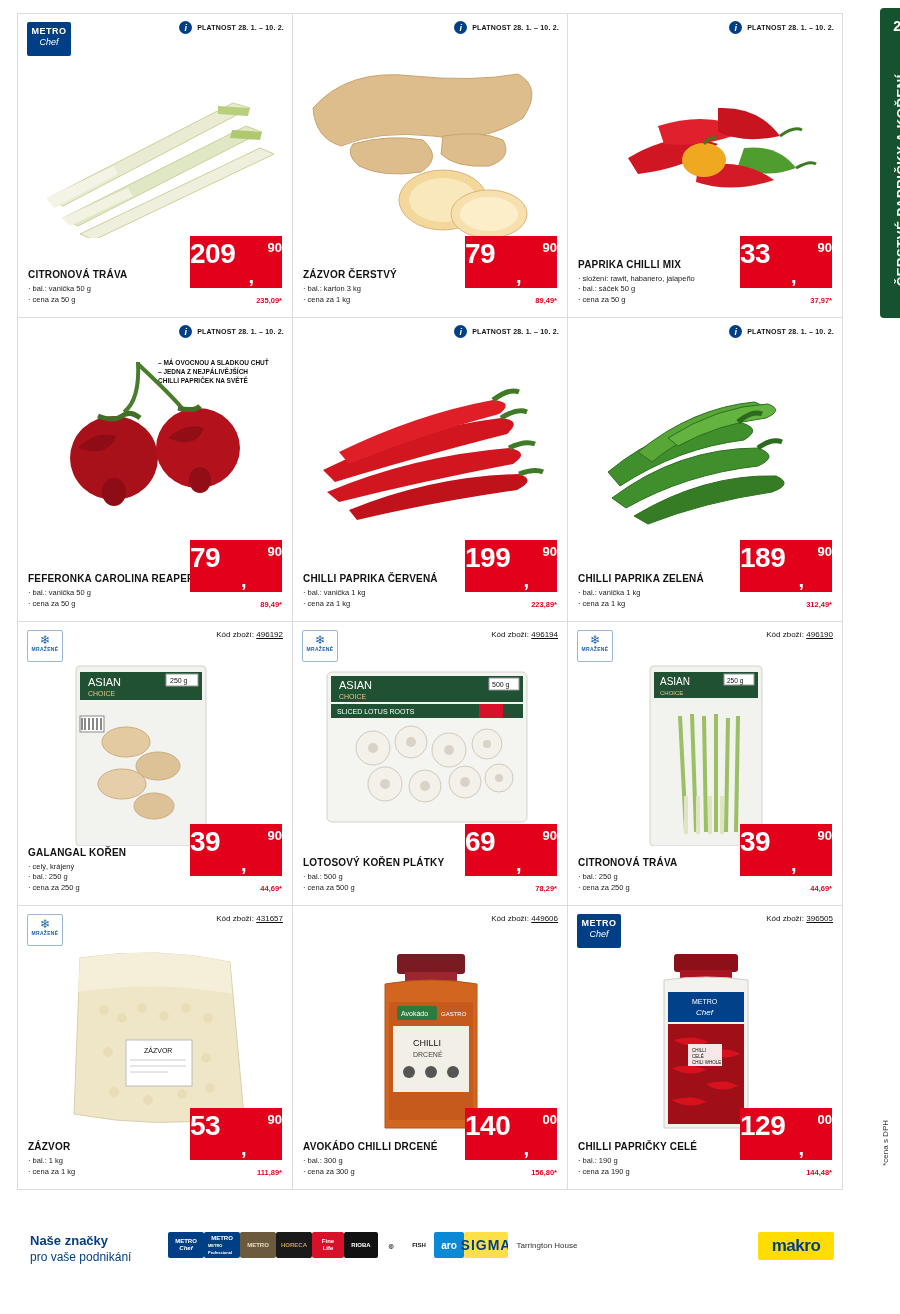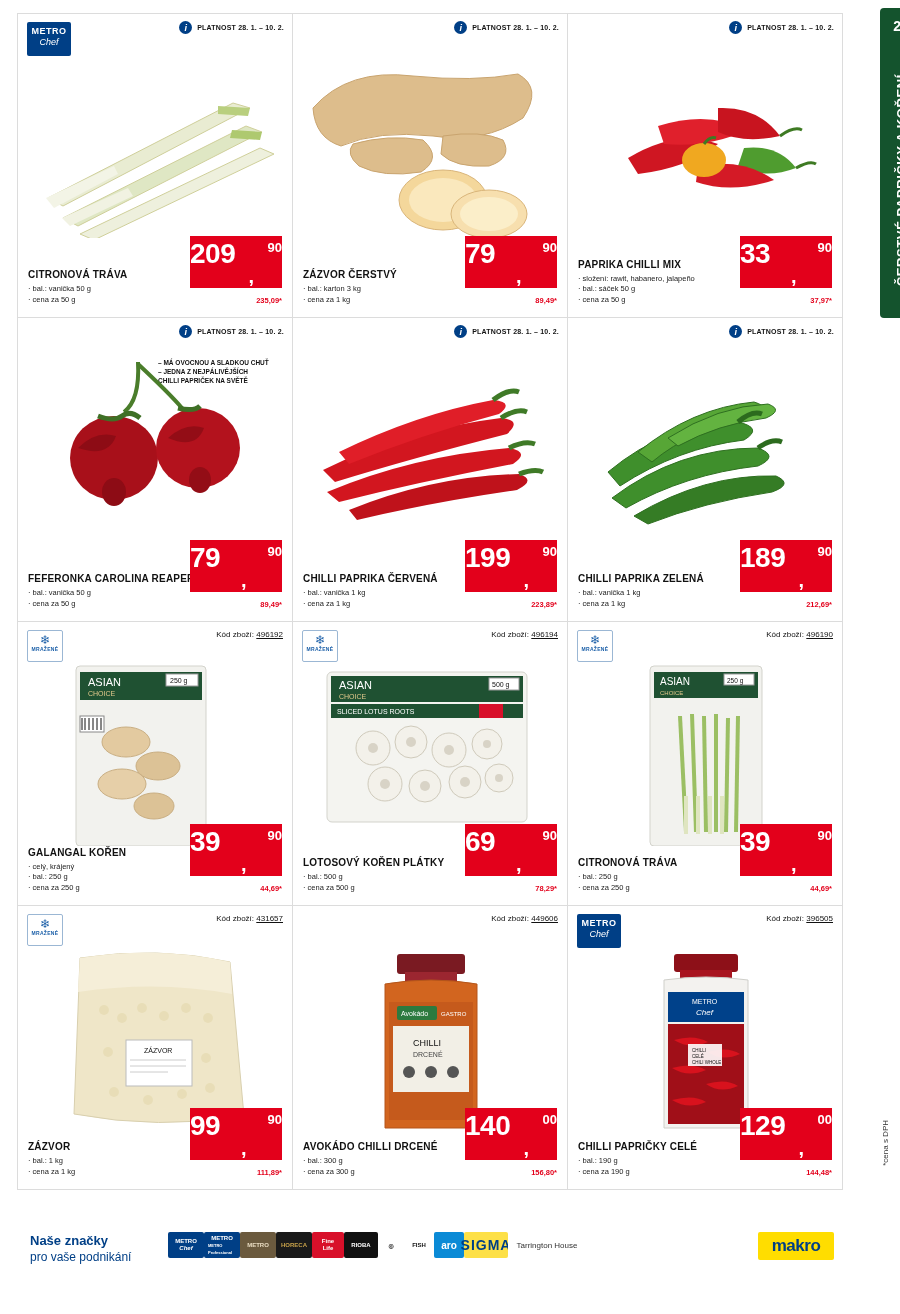--- a/index.html
+++ b/index.html
@@ -392,21 +392,21 @@
             <div>· bal.: vanička 1 kg</div>
             <div>· cena za 1 kg</div>
           </div>
         </div>
         <div class="pricewrap">
           <div class="price">
             <span class="main">189</span>
             <span class="comma">,</span>
             <span class="dec">90</span>
           </div>
-          <div class="oldprice">212,69*</div>
+          <div class="oldprice">312,49*</div>
         </div>
       </div>
     </div>
 
     <div class="row r3">
 
       <div class="cell w3">
         <div class="frozen">
           <div class="snow">❄</div>
           <div class="flab">MRAŽENÉ</div>
@@ -606,21 +606,21 @@
         </div>
         <div class="info">
           <div class="ptitle">ZÁZVOR</div>
           <div class="pspecs">
             <div>· bal.: 1 kg</div>
             <div>· cena za 1 kg</div>
           </div>
         </div>
         <div class="pricewrap">
           <div class="price">
-            <span class="main">99</span>
+            <span class="main">53</span>
             <span class="comma">,</span>
             <span class="dec">90</span>
           </div>
           <div class="oldprice">111,89*</div>
         </div>
       </div>
 
       <div class="cell w3">
         <div class="code">
           <span>Kód zboží:</span>

